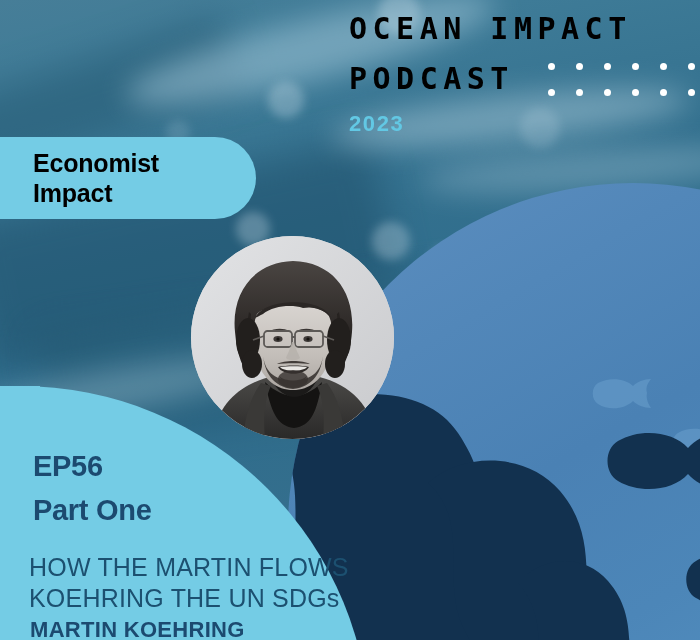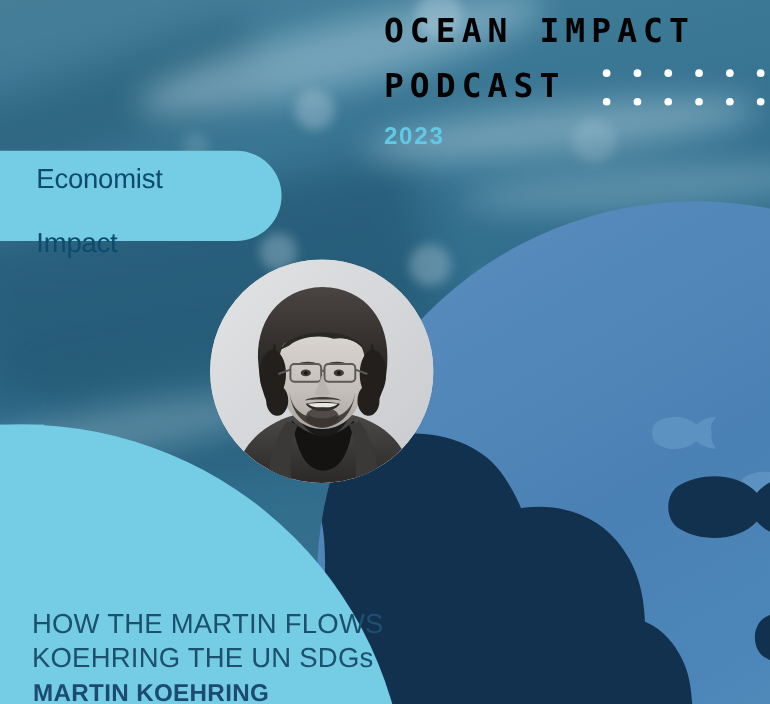--- a/index.html
+++ b/index.html
@@ -38,23 +38,22 @@
   }
 
   
   .badge{
     position:absolute;left:0;top:137px;width:256px;height:82px;
     background:#74cce5;border-radius:0 41px 41px 0;
     display:flex;flex-direction:column;justify-content:center;
     padding-left:33px;box-sizing:border-box;
   }
   .badge span{
-    display:block;color:#0c4a6e;font-weight:normal;font-size:25px;line-height:30px;
+    display:block;color:#000000;font-weight:bold;font-size:25px;line-height:30px;
     letter-spacing:-.2px;
-    margin-top:28px;
   }
 
   
   .portrait{
     position:absolute;left:191px;top:236px;width:203px;height:203px;border-radius:50%;
     overflow:hidden;background:#d9dadc;
   }
   .portrait svg{display:block;}
 
   
@@ -266,20 +265,24 @@
       <path d="M87,131 C95,129 111,129 118,131 C113,140 92,140 87,131 Z" fill="#2e2a28"></path>
       <path d="M89,131 C96,130 110,130 116,131 C112,136 93,136 89,131 Z" fill="#e8e6e3"></path>
 
       <path d="M72,118 C73,136 82,151 102,153 C122,151 131,136 132,118 C131,134 122,144 102,145 C82,144 73,134 72,118 Z" fill="#3a3532" opacity=".9"></path>
       <path d="M88,140 C94,146 110,146 116,140 C112,150 92,150 88,140 Z" fill="#46403c"></path>
 
       <ellipse cx="102" cy="143" rx="15" ry="9" fill="#373230" opacity=".8"></ellipse>
     </svg>
   </div>
 
+  <div class="ep-block">
+    <div class="ep-line">EP56</div>
+    <div class="ep-line">Part One</div>
+  </div>
 
   <div class="headline">
     <div>HOW THE MARTIN FLOWS</div>
     <div>KOEHRING THE UN SDGs</div>
   </div>
 
   <div class="speaker">MARTIN KOEHRING</div>
 
 </div>
 

